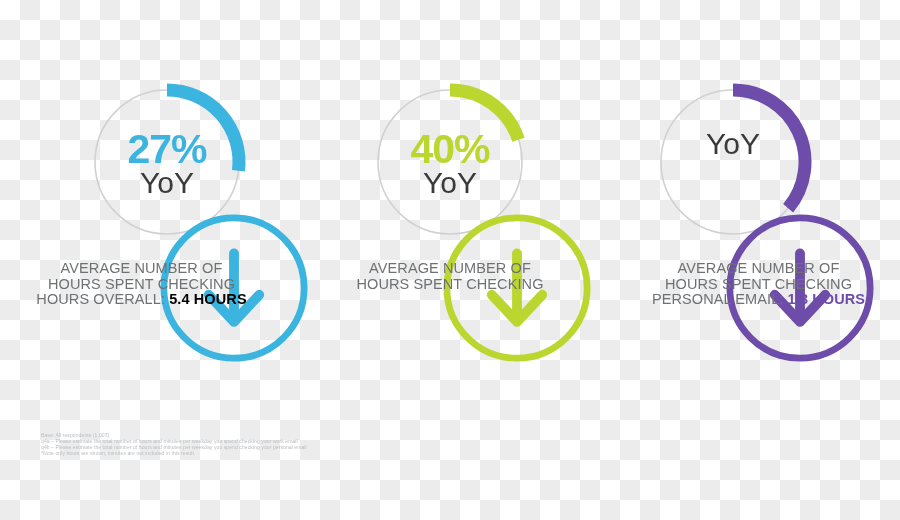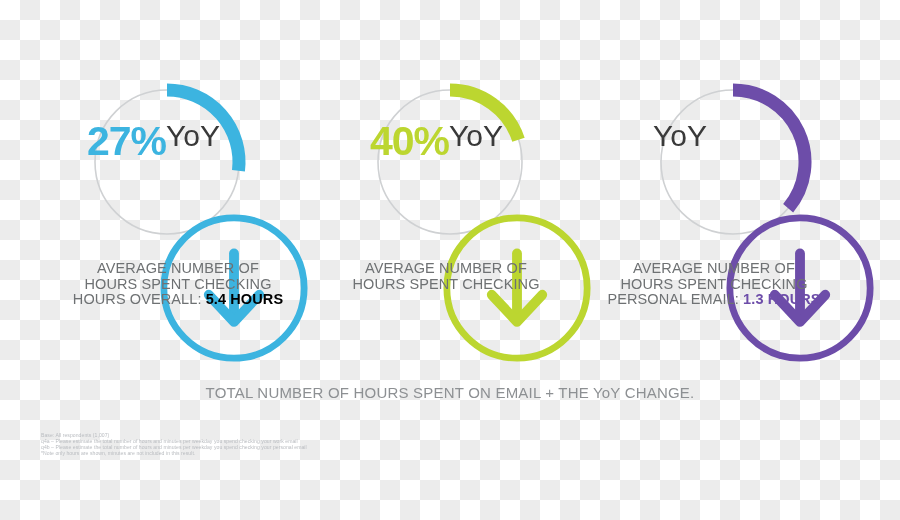--- a/index.html
+++ b/index.html
@@ -49,27 +49,27 @@
   .ring-wrap svg {
     position: absolute;
     top: 0;
     left: 0;
     width: 160px;
     height: 160px;
     overflow: visible;
   }
   .ring-center {
     position: absolute;
-    top: 0;
+    top: 8px;
     left: 0;
     width: 160px;
     height: 160px;
     display: flex;
-    flex-direction: row;
-    align-items: flex-start;
+    flex-direction: column;
+    align-items: center;
     justify-content: flex-start;
     padding-top: 40px;
     box-sizing: border-box;
     pointer-events: none;
   }
   .pct {
     font-size: 41px;
     font-weight: bold;
     line-height: 0.96;
     letter-spacing: -1px;
@@ -88,24 +88,23 @@
     transform: translateX(-50%);
     width: 26px;
     height: 26px;
   }
 
   
   .caption-row {
     position: absolute;
     top: 261px;
     left: 0;
-    width: 804px;
+    width: 900px;
     display: flex;
     justify-content: space-between;
-    margin-left: 44px;
   }
   .caption-cell {
     width: 283px;
     text-align: center;
     font-size: 14.5px;
     line-height: 15.6px;
     color: #6e7173;
     letter-spacing: 0.1px;
   }
   .caption-cell .line { display: block; white-space: nowrap; }
@@ -214,21 +213,20 @@
       <span class="line">AVERAGE NUMBER OF</span>
       <span class="line">HOURS SPENT CHECKING</span>
     </div>
     <div class="caption-cell">
       <span class="line">AVERAGE NUMBER OF</span>
       <span class="line">HOURS SPENT CHECKING</span>
       <span class="line"><span>PERSONAL EMAIL:</span> <span class="hl" id="hl2" style="color: rgb(109, 77, 169);">1.3 HOURS</span></span>
     </div>
   </div>
 
-  <div class="total-caption">TOTAL NUMBER OF HOURS SPENT ON EMAIL + THE YoY CHANGE.</div>
 
   <div class="footnotes">
     <div>Base: All respondents (1,007)</div>
     <div>q4a – Please estimate the total number of hours and minutes per weekday you spend checking your work email</div>
     <div>q4b – Please estimate the total number of hours and minutes per weekday you spend checking your personal email</div>
     <div>*Note only hours are shown, minutes are not included in this result.</div>
   </div>
 
 </div>
 

